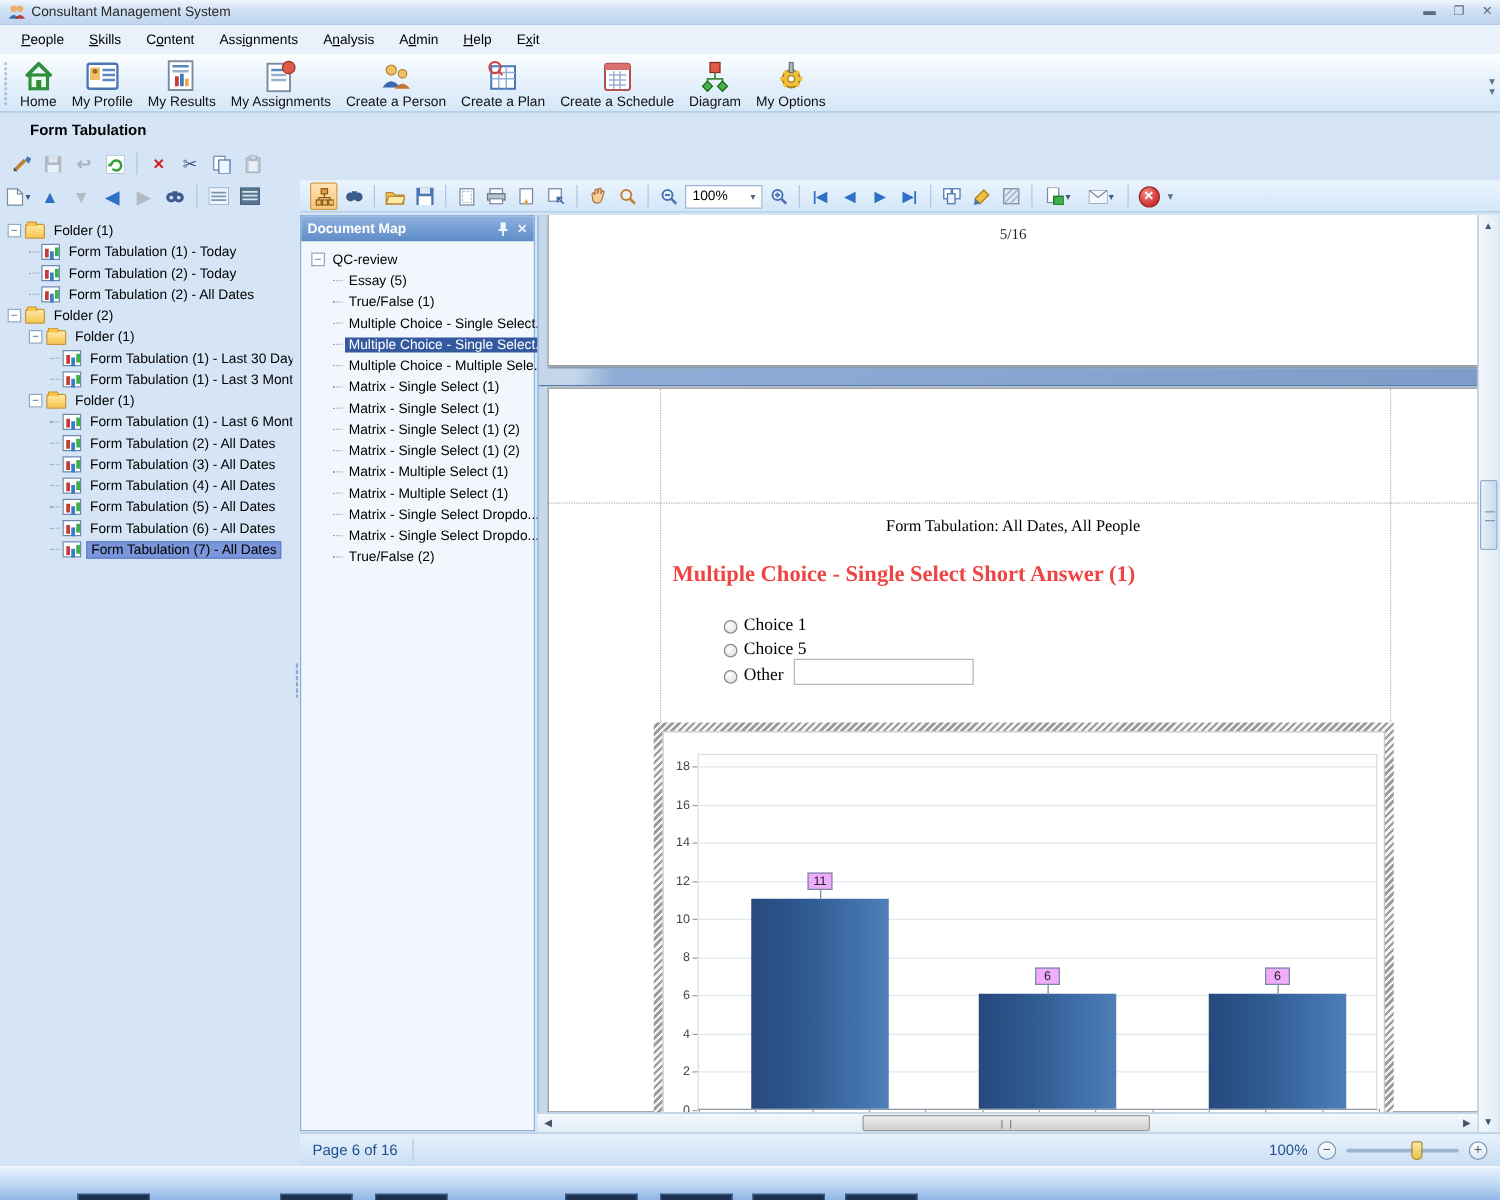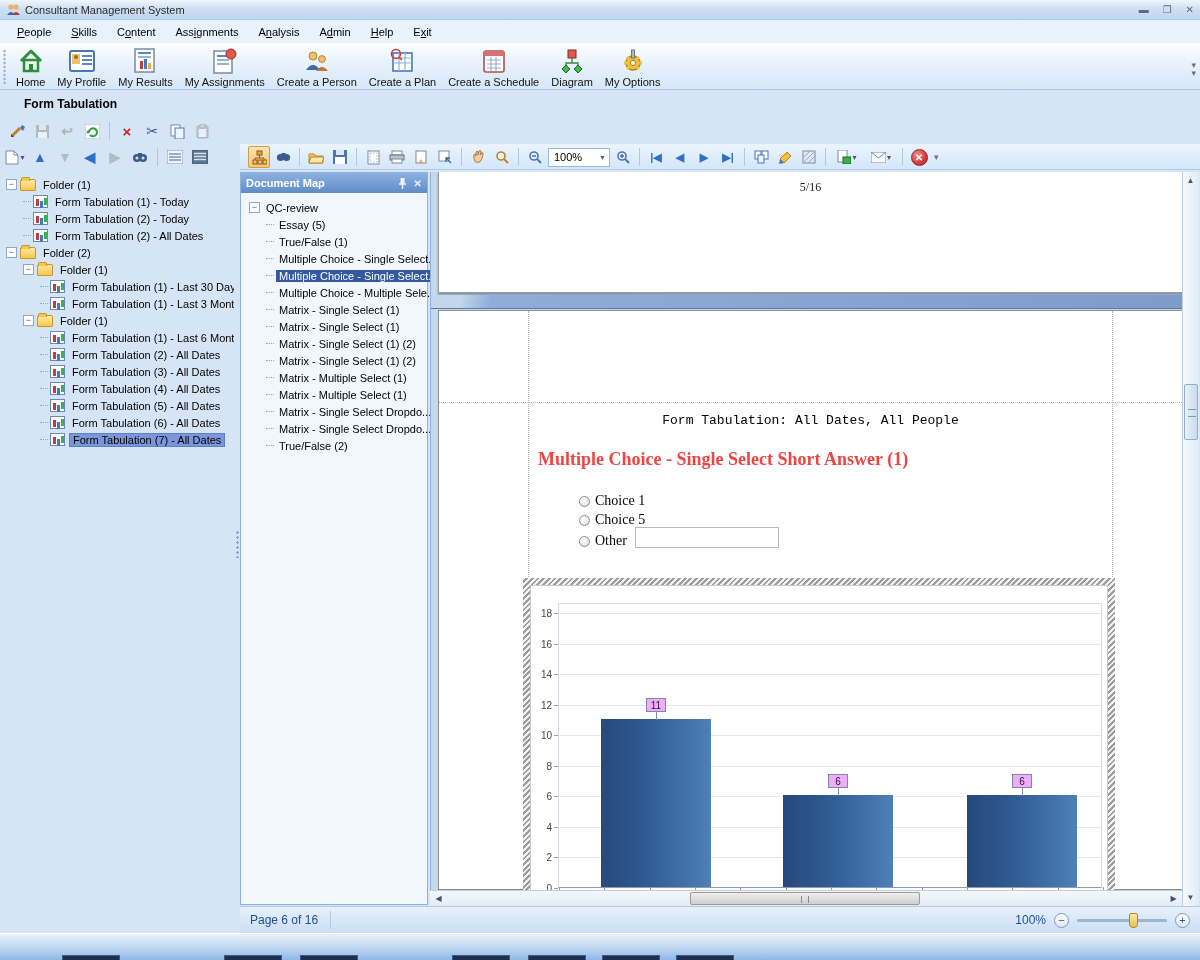--- a/index.html
+++ b/index.html
@@ -79,21 +79,21 @@
 
   
   #viewer { left:430px; top:172px; width:752px; height:718px; background:#c6d8ec; overflow:hidden; border-left:1px solid #8fb0d8; }
   #page5 { position:absolute; left:7px; top:0; width:745px; height:121px; background:#fff; border:1px solid #9a9a9a; border-top:none; box-shadow:0 2px 2px rgba(40,60,90,.45);padding-left:36px; }
   #page5 .pfoot { position:absolute; left:0; right:0; top:8px; text-align:center; font-family:"Liberation Serif", serif; font-size:12px; color:#222; }
   #pagesep { position:absolute; left:0; top:123px; width:752px; height:14px;
      background:linear-gradient(100deg,#c3d6ec 0 30px,#8fadd6 60px,#7d9cc9); border-bottom:1px solid #5c7aa3; }
   #page6 { position:absolute; left:7px; top:138px; width:745px; height:580px; background:#fff; border:1px solid #8c8c8c; }
   .mguide-v { position:absolute; top:0; bottom:0; border-left:1px dotted #b5b5b5; }
   .mguide-h { position:absolute; left:0; right:0; border-top:1px dotted #b5b5b5; }
-  #rpt-header { position:absolute; left:0; right:0; top:102px; text-align:center; font-family:Liberation Mono, monospace; font-size:13px; color:#000; }
+  #rpt-header { position:absolute; left:0; right:0; top:102px; text-align:center; font-family:Liberation Serif, serif; font-size:13px; color:#000; }
   #rpt-title { position:absolute; left:99px; top:138px; font-family:"Liberation Serif", serif; font-size:18px; font-weight:bold; color:#ef4444; }
   .choice-row { position:absolute; left:140px; display:flex; align-items:center; gap:5px; font-family:"Liberation Serif", serif; font-size:14px; }
   .radio { width:11px; height:11px; border-radius:50%; border:1px solid #8a8a8a; background:radial-gradient(circle at 35% 30%, #fff, #dcdcdc); flex:none;}
   #other-input { position:absolute; left:196px; top:216px; width:144px; height:21px; border:1px solid #b9b9b9; background:#fff; font-family:"Liberation Serif", serif; font-size:13px; padding:0 3px;}
 
   
   #chartframe { position:absolute; left:84px; top:267px; width:592px; height:320px;
      background:repeating-linear-gradient(135deg,#f2f2f2 0 2px,#9c9c9c 2px 4px); padding:7px; }
   #chartinner { position:relative; width:100%; height:100%; background:#fff; border:1px solid #c9c9c9; }
   #plot { position:absolute; left:27px; top:17px; width:544px; height:285px; border:1px solid #d7dde4; border-bottom:1px solid #8f9aa6; }

